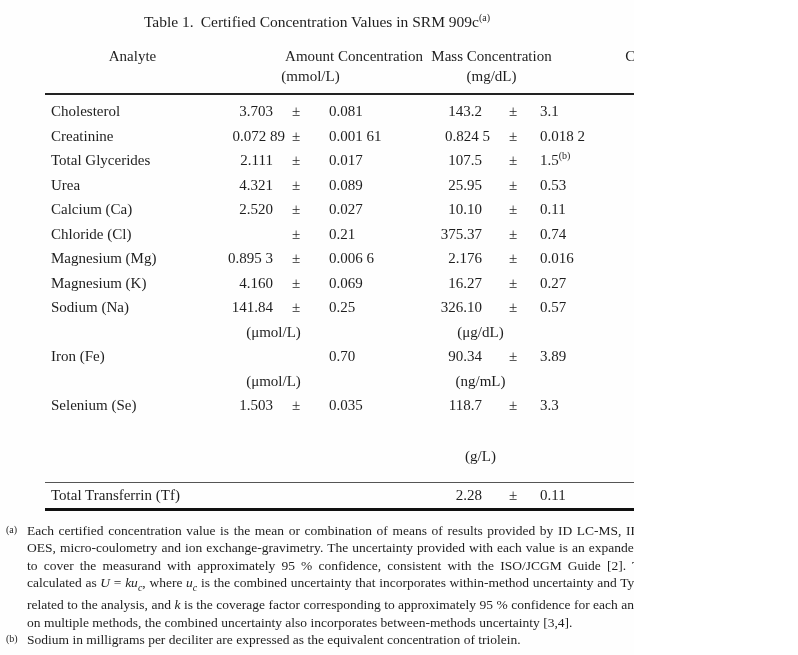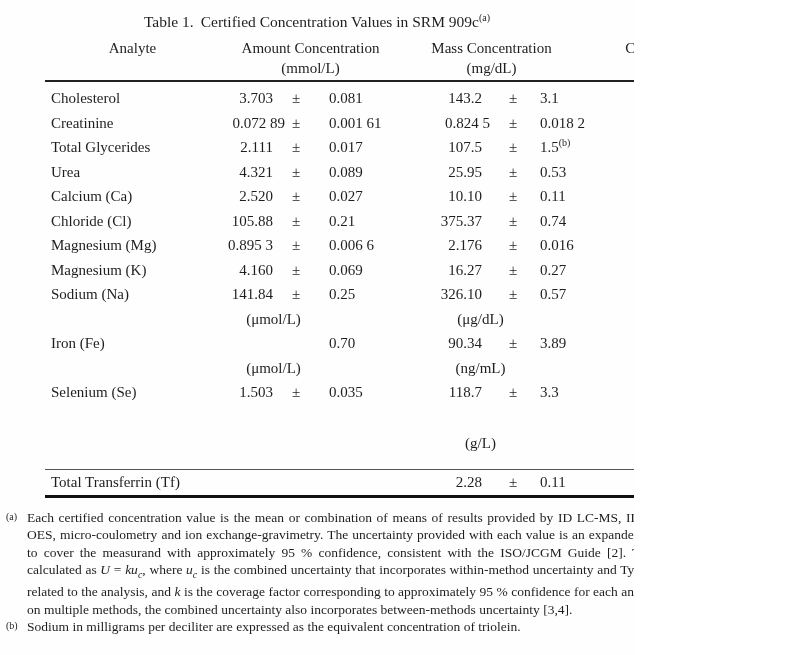--- a/index.html
+++ b/index.html
@@ -17,26 +17,27 @@
   .title{ text-align:center; font-size:15.5px; line-height:20px; }
   .title-text{ margin-left:7px; }
   .title-sup{ font-size:10px; }
 
   .table-wrap{ width:708px; margin-left:45px; }
 
   .thead{
     display:grid;
     grid-template-columns:145px 87px 38px 100px 73px 50px 62px 153px;
     grid-auto-rows:20px;
-    margin-top:8px;
+    margin-top:16px;
+    padding-bottom:5px;
     border-bottom:2px solid #222;
   }
   .th{ text-align:center; }
   .th-analyte{ grid-column:1; grid-row:1; text-indent:30px; }
-  .th-amount{ grid-column:2 / span 3; grid-row:1; transform:translateX(8px); }
+  .th-amount{ grid-column:2 / span 3; grid-row:1; transform:translateX(8px);text-align:right; }
   .th-mass{ grid-column:5 / span 3; grid-row:1; transform:translateX(-16px); }
   .th-cov{ grid-column:8; grid-row:1; }
   .th-amount-unit{ grid-column:2 / span 3; grid-row:2; transform:translateX(8px); }
   .th-mass-unit{ grid-column:5 / span 3; grid-row:2; transform:translateX(-16px); }
   .th-cov-k{ grid-column:8; grid-row:2; font-style:italic; }
 
   .tbody{ padding-top:4px; border-bottom:3px solid #111; }
   .trow{
     display:grid;
     grid-template-columns:145px 87px 38px 100px 73px 50px 62px 153px;
@@ -144,21 +145,20 @@
         <div class="cell c-apm">±</div>
         <div class="cell c-aunc">0.027</div>
         <div class="cell c-mval">10.10</div>
         <div class="cell c-mpm">±</div>
         <div class="cell c-munc"><span>0.11</span><sup class="cell-sup"></sup></div>
         <div class="cell c-k">2.01</div>
       </div>
 
       <div class="trow">
         <div class="cell c-analyte">Chloride (Cl)</div>
-        <div class="cell c-aval">105.88</div>
         <div class="cell c-apm">±</div>
         <div class="cell c-aunc">0.21</div>
         <div class="cell c-mval">375.37</div>
         <div class="cell c-mpm">±</div>
         <div class="cell c-munc"><span>0.74</span><sup class="cell-sup"></sup></div>
         <div class="cell c-k">2</div>
       </div>
 
       <div class="trow">
         <div class="cell c-analyte">Magnesium (Mg)</div>

